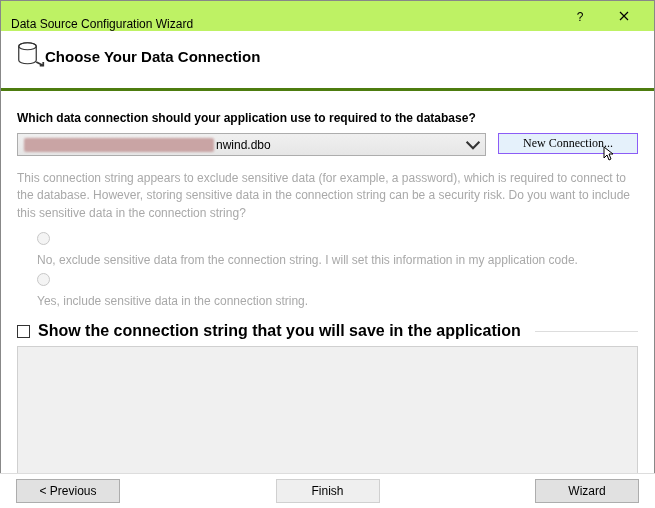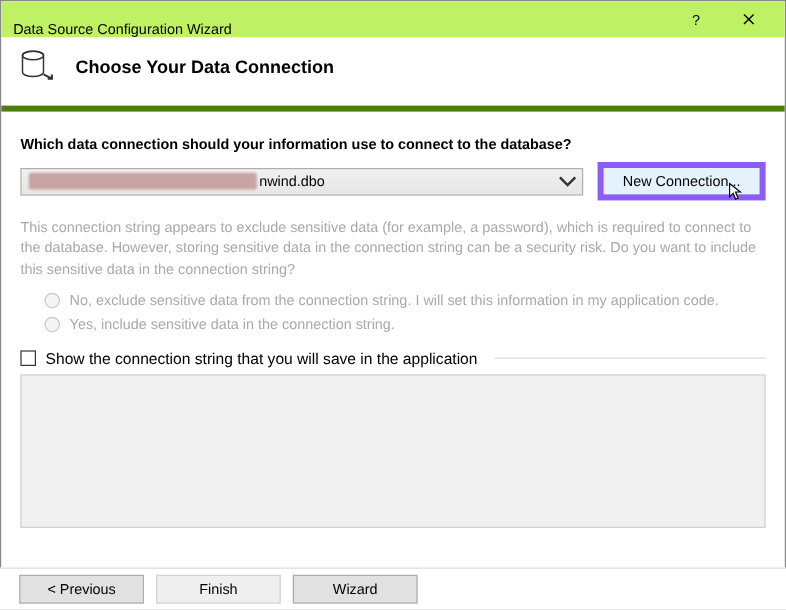--- a/index.html
+++ b/index.html
@@ -29,40 +29,39 @@
     display: flex;
     align-items: center;
     justify-content: center;
     color: #000;
   }
   .titlebar .btn svg { width: 10px; height: 10px; }
   .header {
     padding: 10px 16px 16px 16px;
     display: flex;
     align-items: center;
-    gap: 18px;
-    border-bottom: 5px solid #4d7c0f;
+    border-bottom: 3px solid #4d7c0f;
   }
   .header .db-icon svg { width: 28px; height: 28px; }
   .header .heading {
     font-size: 15px;
     font-weight: 600;
   }
   .content {
     padding: 20px 16px 8px 16px;
   }
   .prompt-label {
     font-size: 12px;
     font-weight: 600;
     margin-bottom: 8px;
   }
   .conn-row {
     display: flex;
     gap: 12px;
-    align-items: center;
+    align-items: flex-start;
     margin-bottom: 14px;
   }
   .conn-select {
     flex: 1;
     height: 23px;
     border: 1px solid #adadad;
     background: linear-gradient(#f0f0f0,#e6e6e6);
     display: flex;
     align-items: center;
     position: relative;
@@ -84,87 +83,88 @@
     top: 50%;
     transform: translateY(-50%);
     width: 16px;
     height: 16px;
     display: flex;
     align-items: center;
     justify-content: center;
   }
   .new-conn-btn {
     width: 140px;
-    height: 32px;
-    border: 5px solid #8b5cf6;
+    height: 21px;
+    border: 1px solid #8b5cf6;
     background: #e5f1fb;
     font-size: 12px;
-    font-family: Liberation Sans, sans-serif;
+    font-family: Liberation Serif, serif;
     position: relative;
   }
   .cursor {
     position: absolute;
     left: 104px;
     top: 12px;
     pointer-events: none;
   }
   .cursor svg { width: 16px; height: 16px; }
   .disabled-block {
     color: #a9a9a9;
     font-size: 12px;
     line-height: 1.45;
     margin-bottom: 10px;
   }
   .radio-row {
     display: flex;
-    align-items: center;
+    align-items: flex-start;
     gap: 8px;
     color: #a9a9a9;
     margin: 6px 0 6px 20px;
+    flex-direction: column;
   }
   .radio-circle {
     width: 13px;
     height: 13px;
     border: 1px solid #c8c8c8;
     border-radius: 50%;
     background: #f4f4f4;
   }
   .show-row {
     display: flex;
     align-items: center;
     gap: 8px;
     margin: 14px 0 6px 0;
   }
   .checkbox {
     width: 13px;
     height: 13px;
     border: 1px solid #333;
     background: #fff;
   }
-  .show-row .lbl { font-weight: 400; font-size: 13px; }
+  .show-row .lbl { font-weight: 700; font-size: 16px; }
   .show-row .line {
     flex: 1;
     height: 1px;
     background: #ddd;
     margin-left: 6px;
   }
   .cs-box {
     border: 1px solid #d0d0d0;
     background: #f0f0f0;
     height: 128px;
     margin-top: 4px;
   }
   .footer {
     position: absolute;
     left: 0; right: 0; bottom: 0;
     height: 35px;
     border-top: 1px solid #ddd;
     display: flex;
     align-items: center;
-    justify-content: flex-start;
+    justify-content: space-between;
     gap: 10px;
     padding: 0 16px;
     background: #fff;
   }
   .footer button {
     width: 104px;
     height: 24px;
     font-size: 12px;
     font-family: inherit;
     border: 1px solid #adadad;
@@ -200,21 +200,21 @@
       <path d="M2 6 V22 A10 4 0 0 0 22 22 V6" fill="#fff" stroke="#333" stroke-width="1.4"></path>
       <ellipse cx="12" cy="6" rx="10" ry="4" fill="none" stroke="#333" stroke-width="1.4"></ellipse>
       <path d="M22 24 L30 28" stroke="#333" stroke-width="2" fill="none"></path>
       <path d="M26 28 L30 28 L30 24" stroke="#333" stroke-width="2" fill="none"></path>
     </svg>
   </span>
   <span class="heading">Choose Your Data Connection</span>
 </div>
 
 <div class="content">
-  <div class="prompt-label">Which data connection should your information use to connect to the database?</div>
+  <div class="prompt-label">Which data connection should your application use to required to the database?</div>
 
   <div class="conn-row">
     <div class="conn-select">
       <span class="redact"></span>
       <span>nwind.dbo</span>
       <span class="chev">
         <svg viewBox="0 0 10 10">
             <path d="M1 3 L5 7 L9 3" fill="none" stroke="#333" stroke-width="1.3"></path>
           </svg>
       </span>

